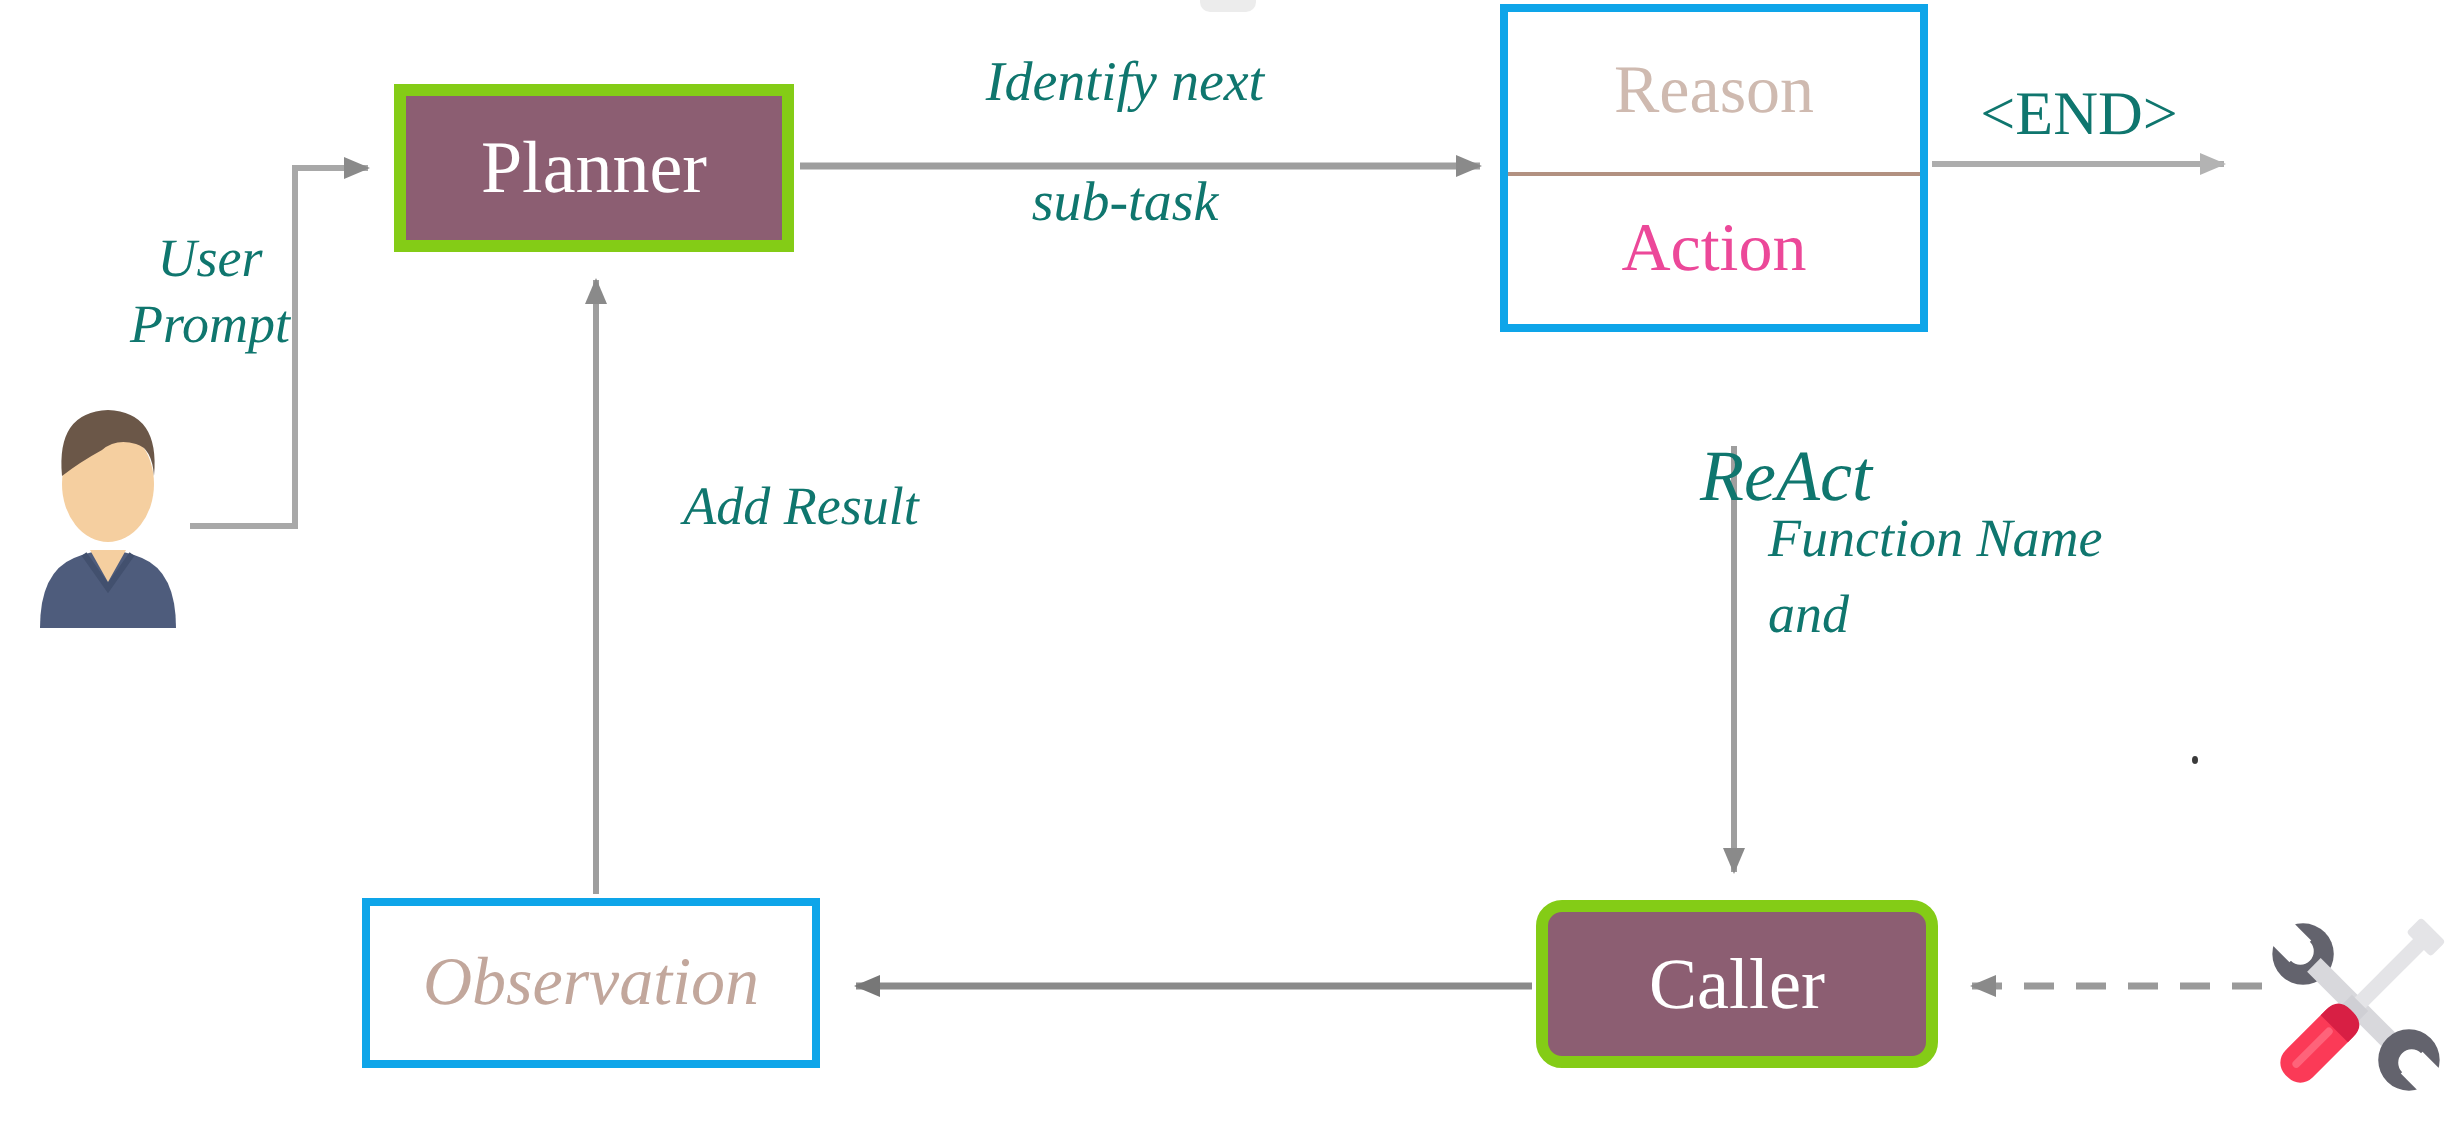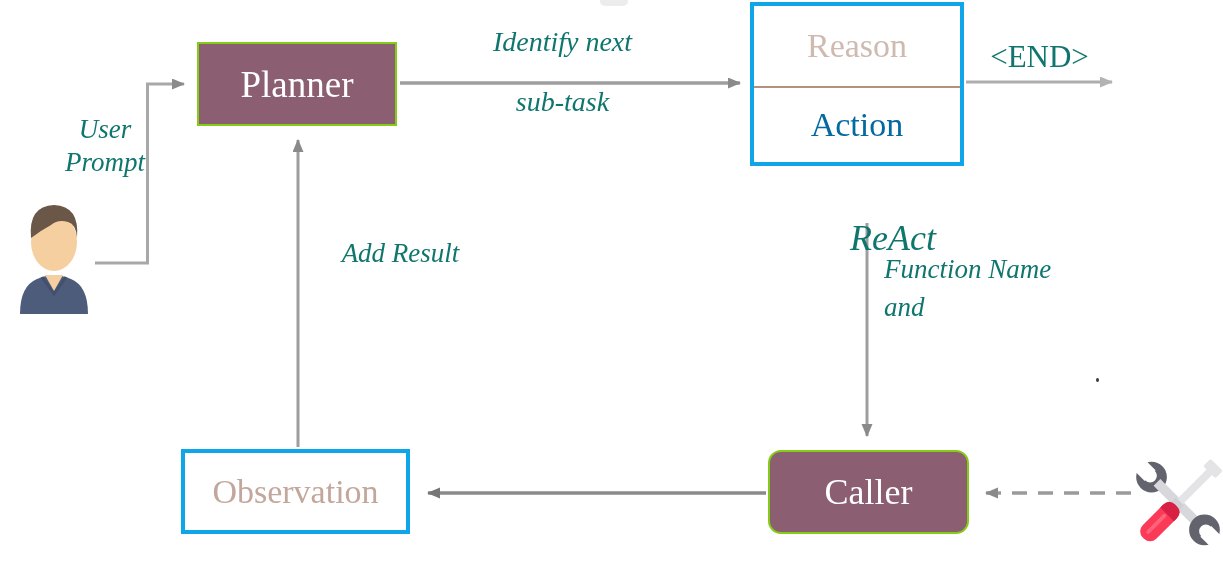--- a/index.html
+++ b/index.html
@@ -1,27 +1,27 @@
 <!DOCTYPE html>
 <html><head>
 <meta charset="utf-8">
 <style>
   html,body{margin:0;padding:0;background:#ffffff;}
   #canvas{
     position:relative;width:1223px;height:561px;background:#ffffff;
     font-family:"Liberation Serif", serif;overflow:hidden;
   }
   .box{position:absolute;display:flex;align-items:center;justify-content:center;box-sizing:border-box;}
-  .dark-box{background:#8c5e72;border:2px solid #84cc16;color:#ffffff;}
+  .dark-box{background:#8c5e72;border:6px solid #84cc16;color:#ffffff;}
   .light-box{background:#ffffff;border:4px solid #0ea5e9;}
   #planner-box{left:197px;top:42px;width:200px;height:84px;font-size:37px;}
   #react-box{left:750px;top:2px;width:214px;height:164px;flex-direction:column;align-items:stretch;justify-content:flex-start;}
   #react-reason-cell{height:80px;border-bottom:2px solid #b29181;display:flex;align-items:center;justify-content:center;font-size:34px;color:#cfbab0;}
-  #react-action-cell{flex:1;display:flex;align-items:center;justify-content:center;font-size:34px;color:#0369a1;}
-  #observation-box{left:181px;top:449px;width:229px;height:85px;font-size:34px;color:#c2a79c;}
+  #react-action-cell{flex:1;display:flex;align-items:center;justify-content:center;font-size:34px;color:#ec4899;}
+  #observation-box{left:181px;top:449px;width:229px;height:85px;font-size:34px;color:#c2a79c;font-style:italic;}
   #caller-box{left:768px;top:450px;width:201px;height:84px;font-size:36px;border-radius:13px;}
   .flow-label{position:absolute;font-style:italic;color:#0f766e;font-size:27px;line-height:33px;white-space:nowrap;}
   .center{text-align:center;}
   #user-prompt-label{left:30px;top:113px;width:150px;}
   #identify-line1{left:455px;top:25px;width:215px;font-size:28px;}
   #identify-line2{left:455px;top:85px;width:215px;font-size:28px;}
   #end-label{left:972px;top:40px;width:135px;font-style:normal;font-size:31px;}
   #react-caption{left:828px;top:177px;width:130px;font-size:36px;margin-top:45px;}
   #function-label{left:884px;top:250px;width:230px;line-height:38px;}
   #add-result-label{left:318px;top:237px;width:165px;}

